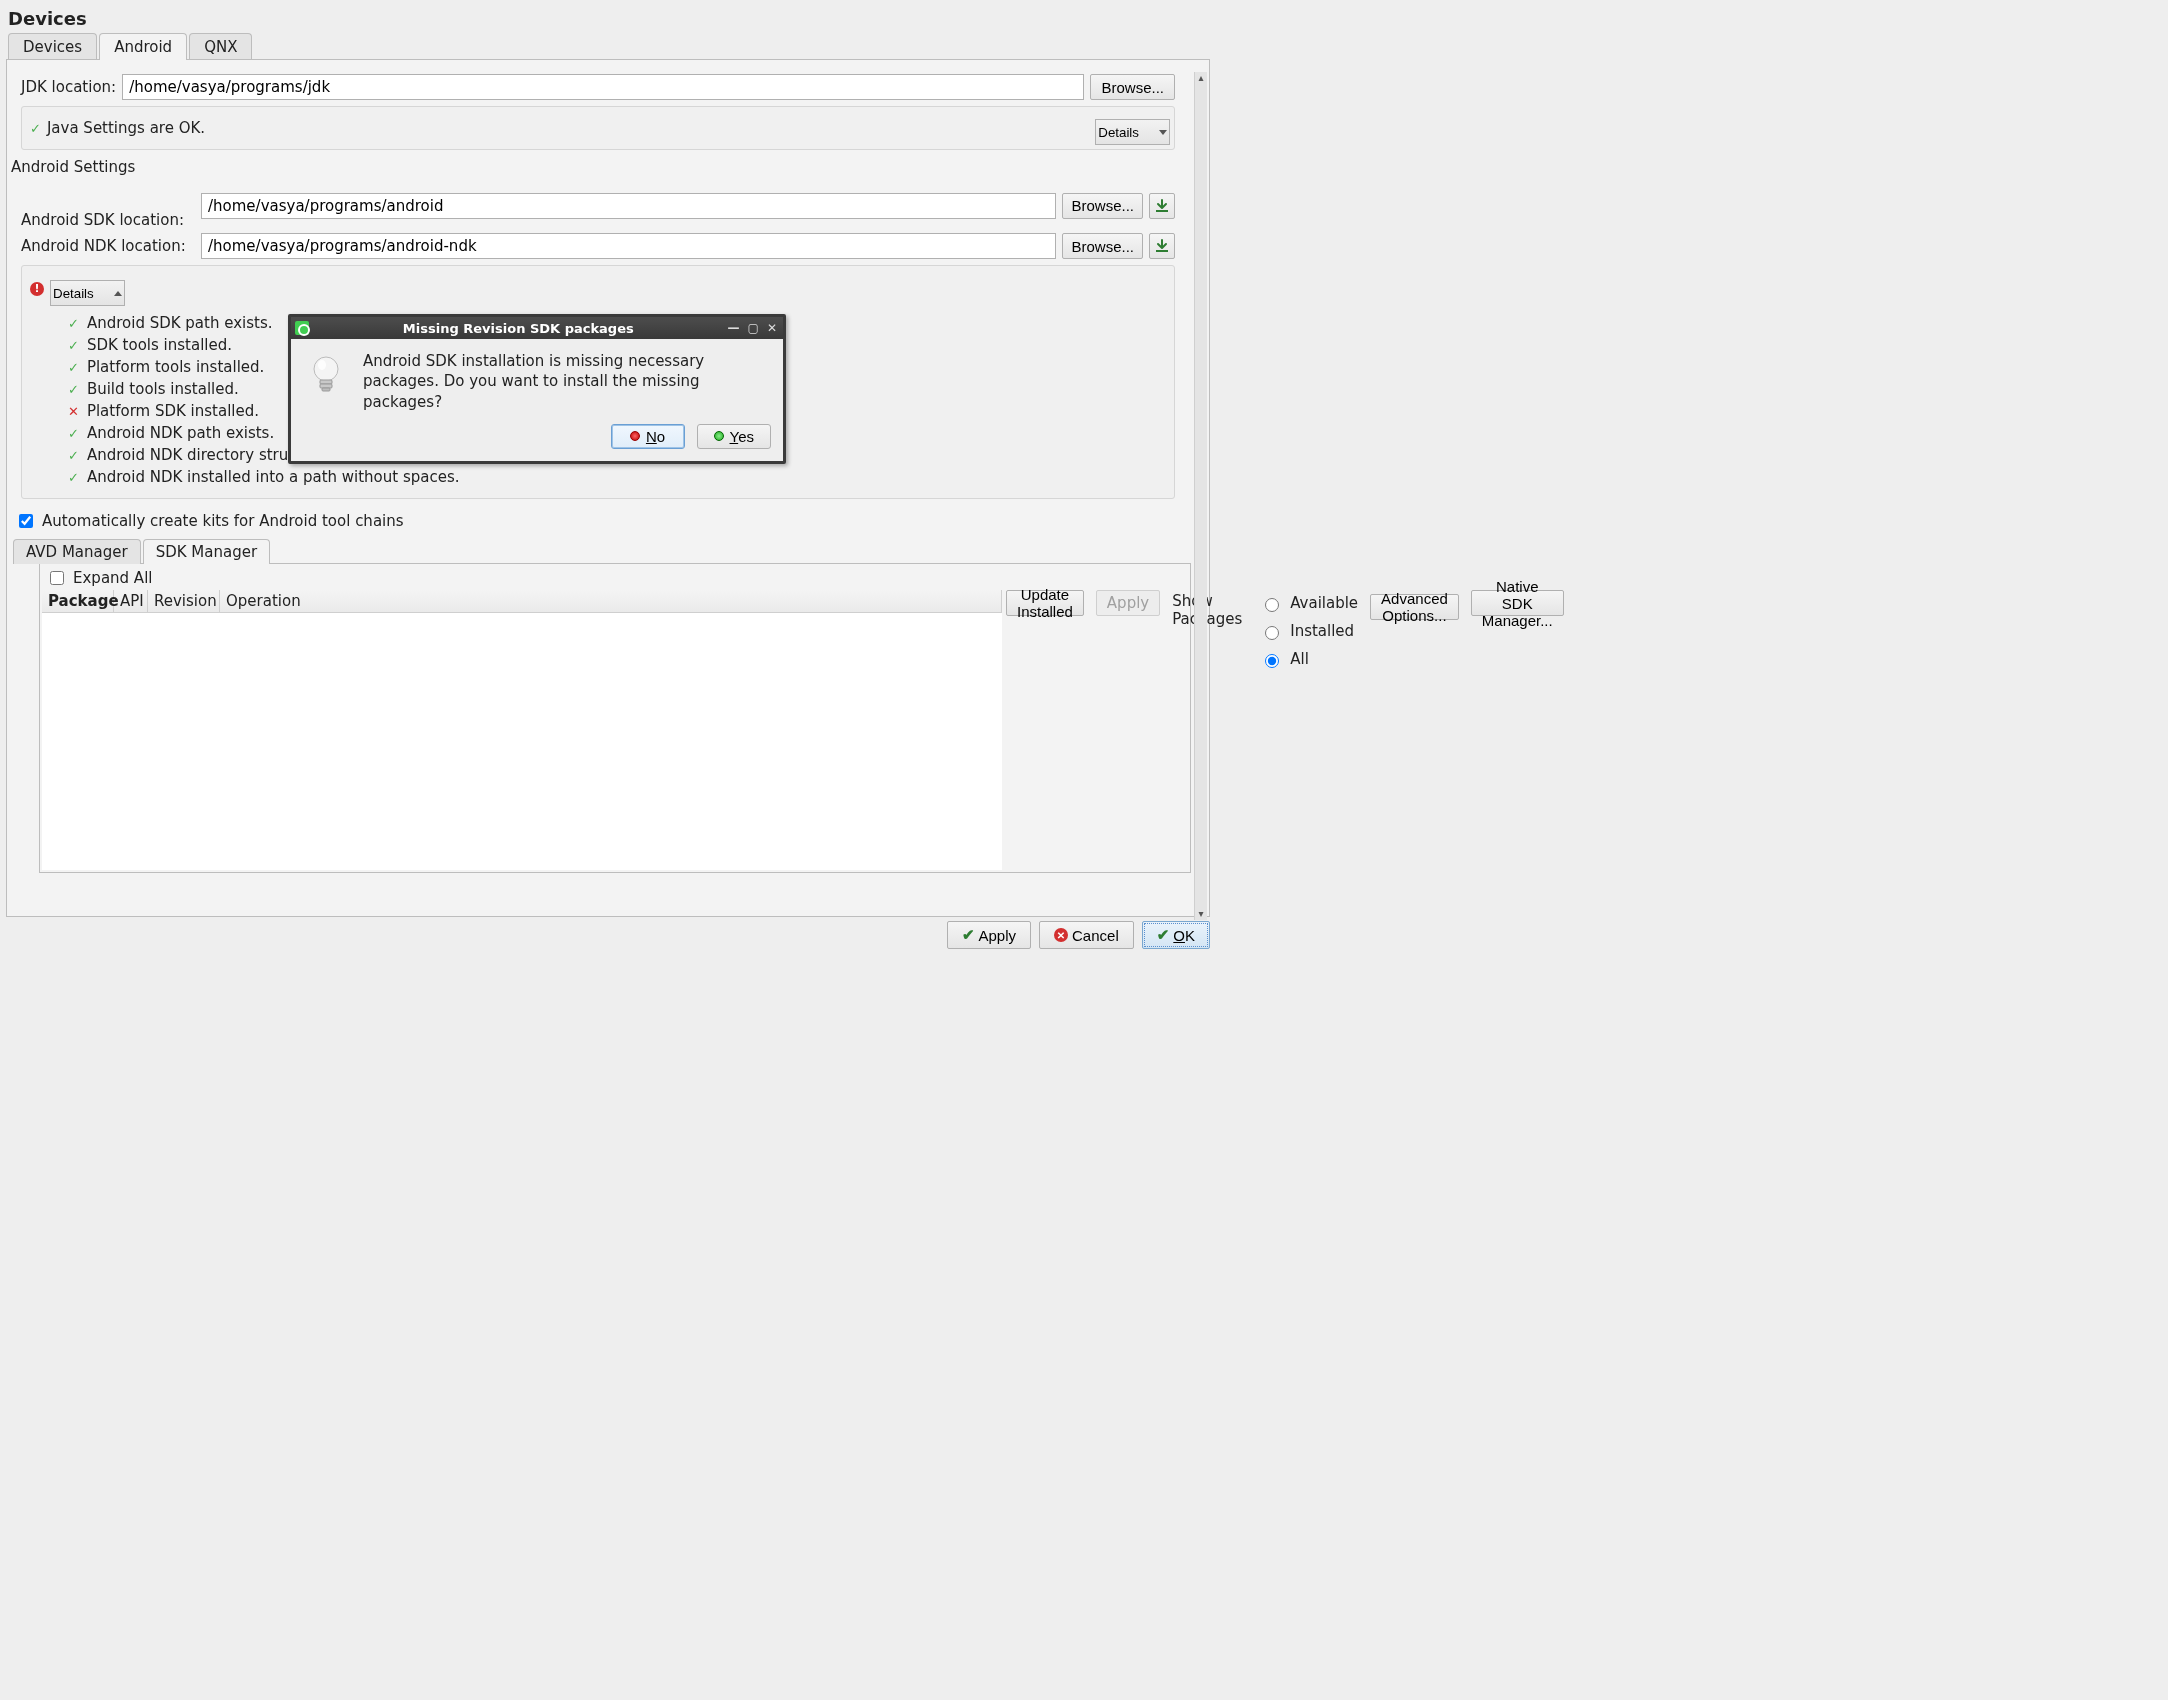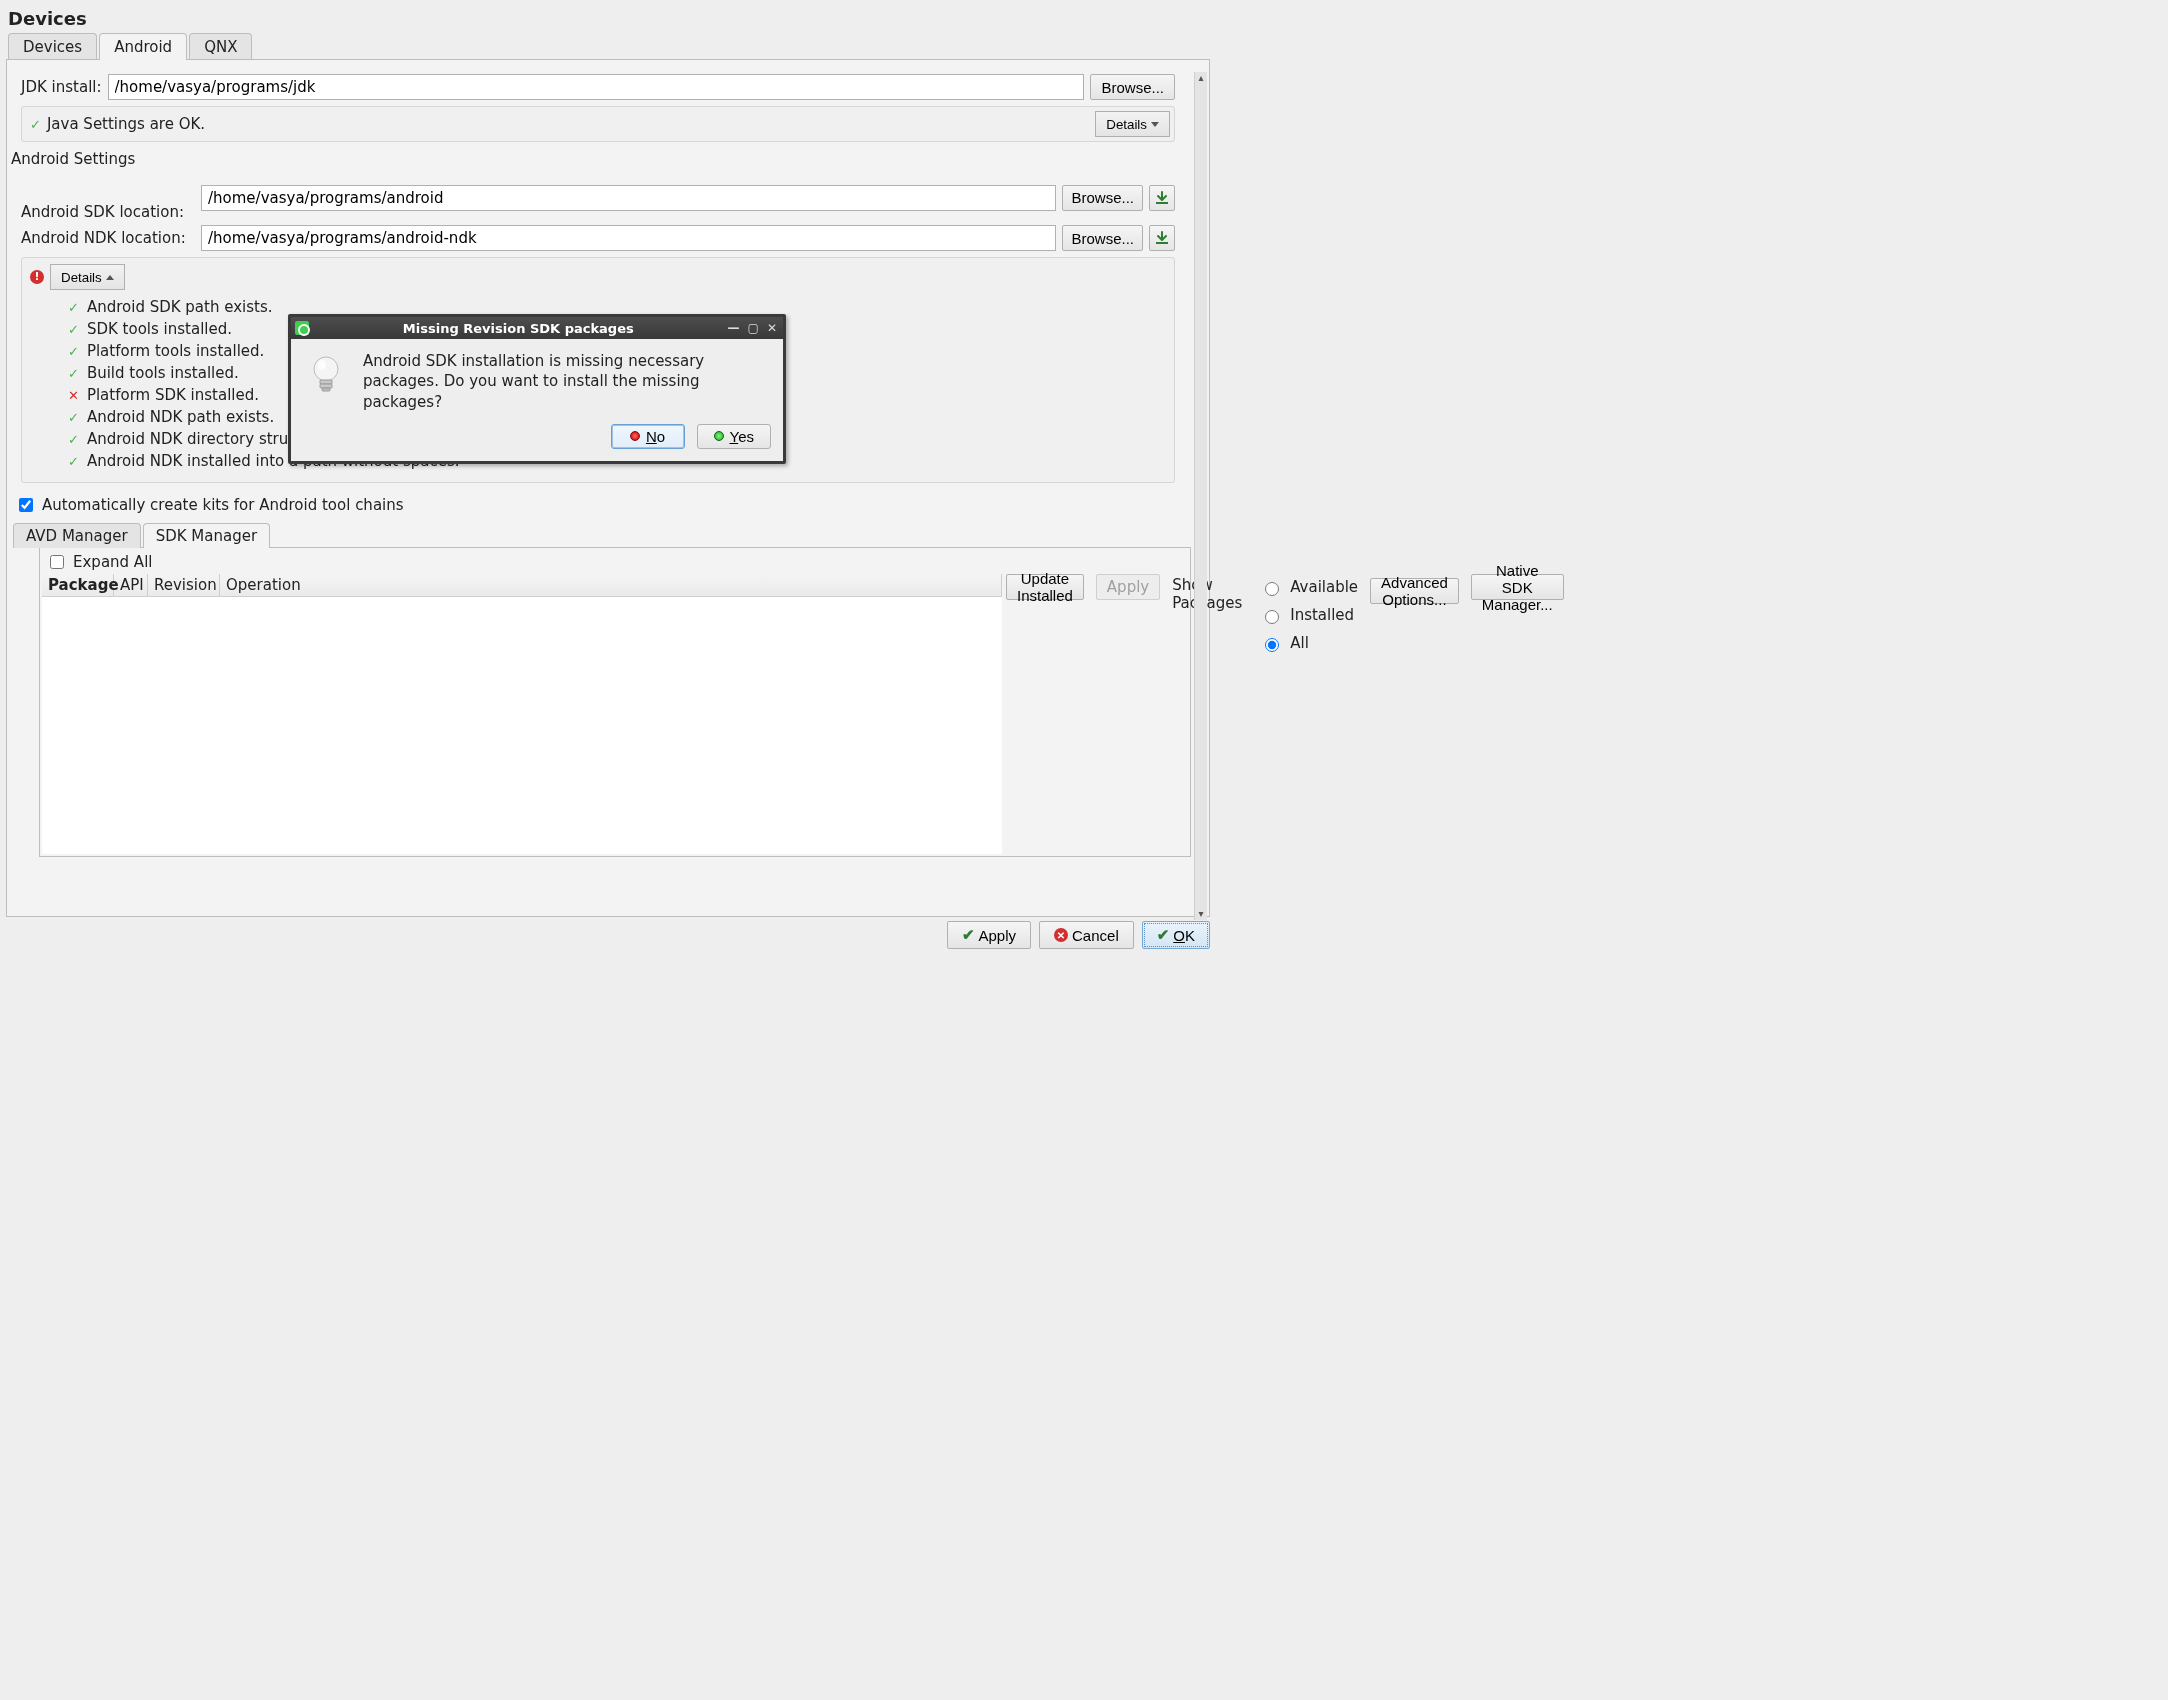--- a/index.html
+++ b/index.html
@@ -112,23 +112,23 @@
     background: #f0f0f0;
     display: flex;
     align-items: center;
     padding: 4px 4px 4px 8px;
     gap: 6px;
   }
   .status-box .msg { flex: 1; }
   .details-btn {
     border: 1px solid #b0b0b0;
     background: linear-gradient(#f2f2f2,#e4e4e4);
-    padding: 2px 10px;
+    padding: 2px 2px;
     height: 26px;
-    display: inline-flex; align-items: center; gap: 4px;
+    display: inline-flex; align-items: center; gap: 20px; margin-top: 8px;
   }
   .caret-down { width:0;height:0;border-left:4px solid transparent;border-right:4px solid transparent;border-top:5px solid #555; display:inline-block; }
   .caret-up { width:0;height:0;border-left:4px solid transparent;border-right:4px solid transparent;border-bottom:5px solid #555; display:inline-block; }
   .section-title {
     margin: 8px 2px 4px 0px;
     font-size: 15px;
   }
   .check-ok {
     color: #4caf50; font-weight: bold; font-size: 13px;
   }
@@ -306,21 +306,21 @@
 
   <div class="tab-pane" style="height: 858px;">
     <div class="pane-inner" style="padding-right:14px; height:100%;">
 
       <div class="vscroll-track">
         <span class="vscroll-arrow">▴</span>
         <span class="vscroll-arrow">▾</span>
       </div>
 
       <div class="row" style="margin-top:8px; padding-left:10px;">
-        <span class="label">JDK install:</span>
+        <span class="label">JDK location:</span>
         <input class="text" type="text" value="/home/vasya/programs/jdk" style="">
         <button class="btn">Browse...</button>
       </div>
 
       <div class="status-box" style="margin-left:10px;">
         <span class="check-ok">✓</span>
         <span class="msg">Java Settings are OK.</span>
         <button class="details-btn">
           <span>Details</span>
           <span class="caret-down"></span>

